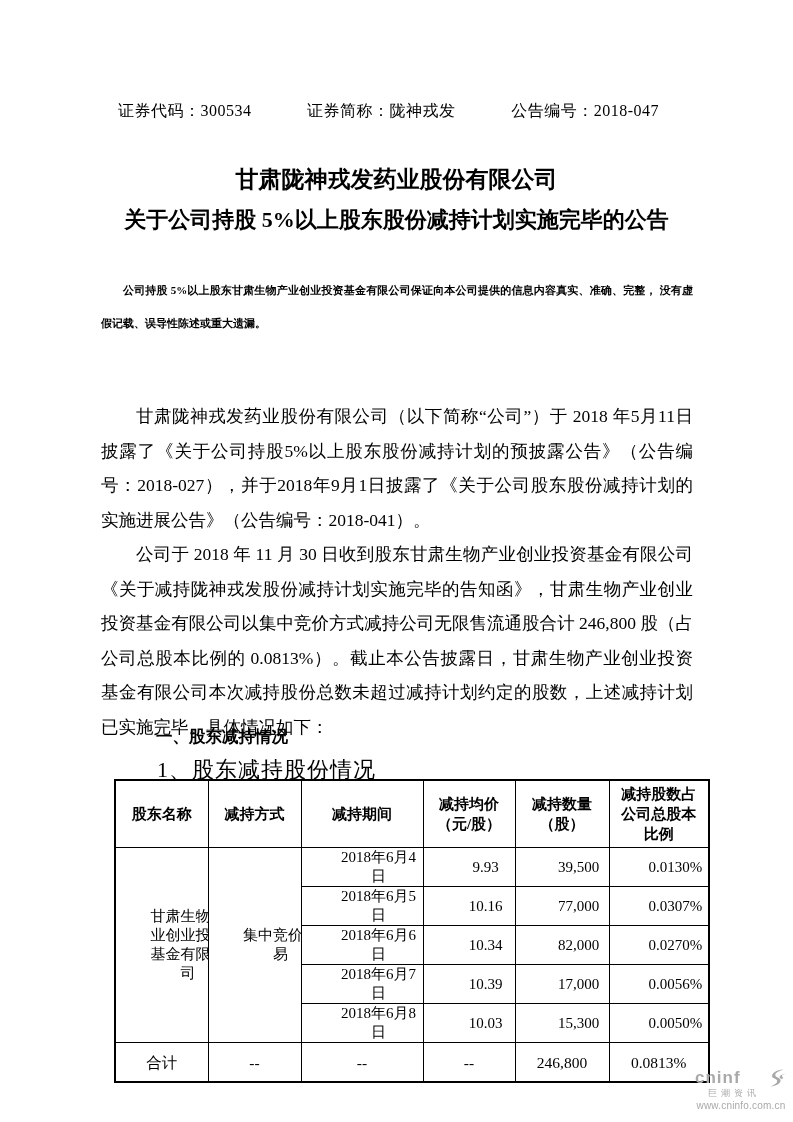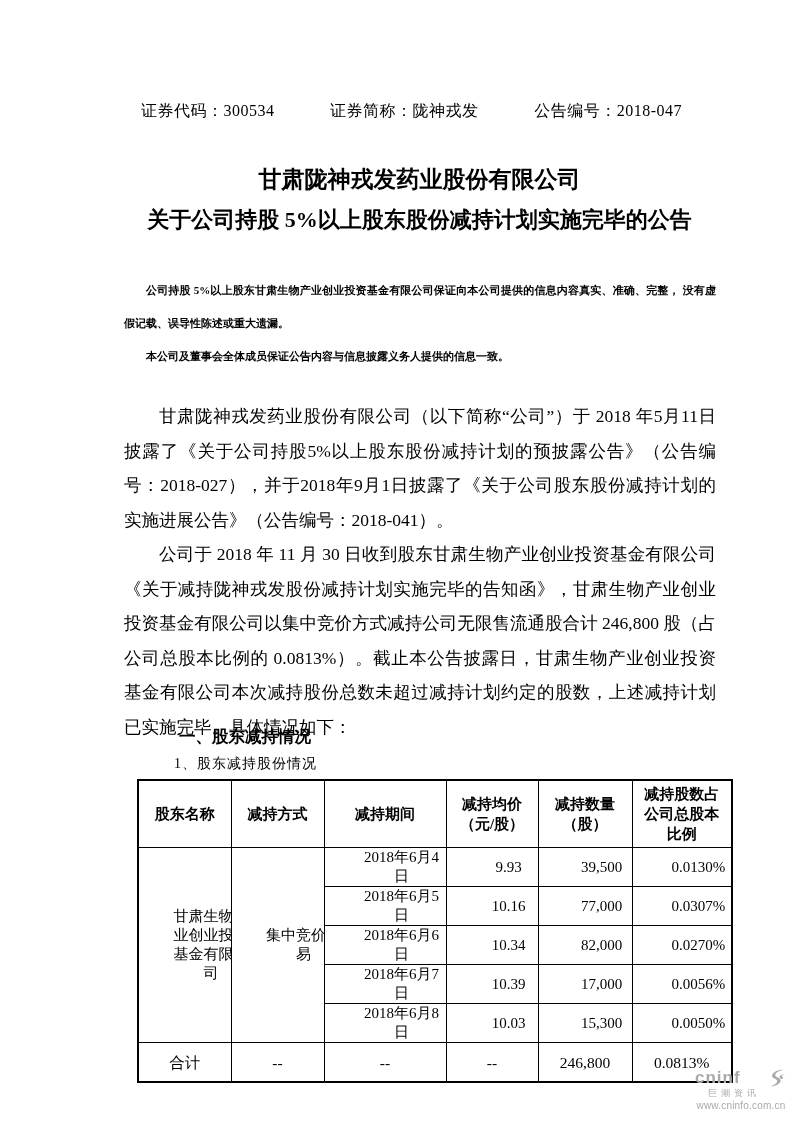--- a/index.html
+++ b/index.html
@@ -4,21 +4,21 @@
 <style>
   html, body { margin: 0; padding: 0; }
   body {
     width: 793px; height: 1122px;
     background: #ffffff;
     color: #000000;
     font-family: "Liberation Serif", "DejaVu Serif", serif;
     position: relative;
     overflow: hidden;
   }
-  .page { position: absolute; inset: 0; margin-left: 23px; }
+  .page { position: absolute; inset: 0; }
 
   
   .doc-header {
     position: absolute;
     top: 101px; left: 118px; width: 541px;
     display: flex; justify-content: space-between;
     font-size: 16px; letter-spacing: 0.5px;
     white-space: nowrap;
   }
 
@@ -47,22 +47,22 @@
     text-align: justify;
   }
   .bodytext p { margin: 0; text-indent: 2em; }
 
   .section-heading {
     position: absolute; top: 726px; left: 111px; width: 592px;
     font-size: 16.5px; font-weight: bold; padding-left: 45px;
     box-sizing: border-box;
   }
   .sub-heading {
-    position: absolute; top: 755px; left: 101px; width: 592px;
-    font-size: 14px; padding-left: 50px;
+    position: absolute; top: 755px; left: 107px; width: 592px;
+    font-size: 22px; padding-left: 50px;
     box-sizing: border-box;
     letter-spacing: 1px;
   }
 
   
   .reduction-table {
     position: absolute; top: 779px; left: 114px;
     border-collapse: collapse;
     table-layout: fixed;
     width: 594px;
@@ -113,21 +113,20 @@
     <span>证券代码：300534</span>
     <span>证券简称：陇神戎发</span>
     <span>公告编号：2018-047</span>
   </div>
 
   <div class="doc-title">甘肃陇神戎发药业股份有限公司</div>
   <div class="doc-subtitle">关于公司持股 5%以上股东股份减持计划实施完毕的公告</div>
 
   <div class="notices">
     <p>公司持股 5%以上股东甘肃生物产业创业投资基金有限公司保证向本公司提供的信息内容真实、准确、完整， 没有虚假记载、误导性陈述或重大遗漏。</p>
-    <p>本公司及董事会全体成员保证公告内容与信息披露义务人提供的信息一致。</p>
   </div>
 
   <div class="bodytext">
     <p>甘肃陇神戎发药业股份有限公司（以下简称“公司”）于 2018 年5月11日披露了《关于公司持股5%以上股东股份减持计划的预披露公告》（公告编号：2018-027），并于2018年9月1日披露了《关于公司股东股份减持计划的实施进展公告》（公告编号：2018-041）。</p>
     <p>公司于 2018 年 11 月 30 日收到股东甘肃生物产业创业投资基金有限公司《关于减持陇神戎发股份减持计划实施完毕的告知函》，甘肃生物产业创业投资基金有限公司以集中竞价方式减持公司无限售流通股合计 246,800 股（占公司总股本比例的 0.0813%）。截止本公告披露日，甘肃生物产业创业投资基金有限公司本次减持股份总数未超过减持计划约定的股数，上述减持计划已实施完毕。具体情况如下：</p>
   </div>
 
   <div class="section-heading">一、股东减持情况</div>
   <div class="sub-heading">1、股东减持股份情况</div>
 

